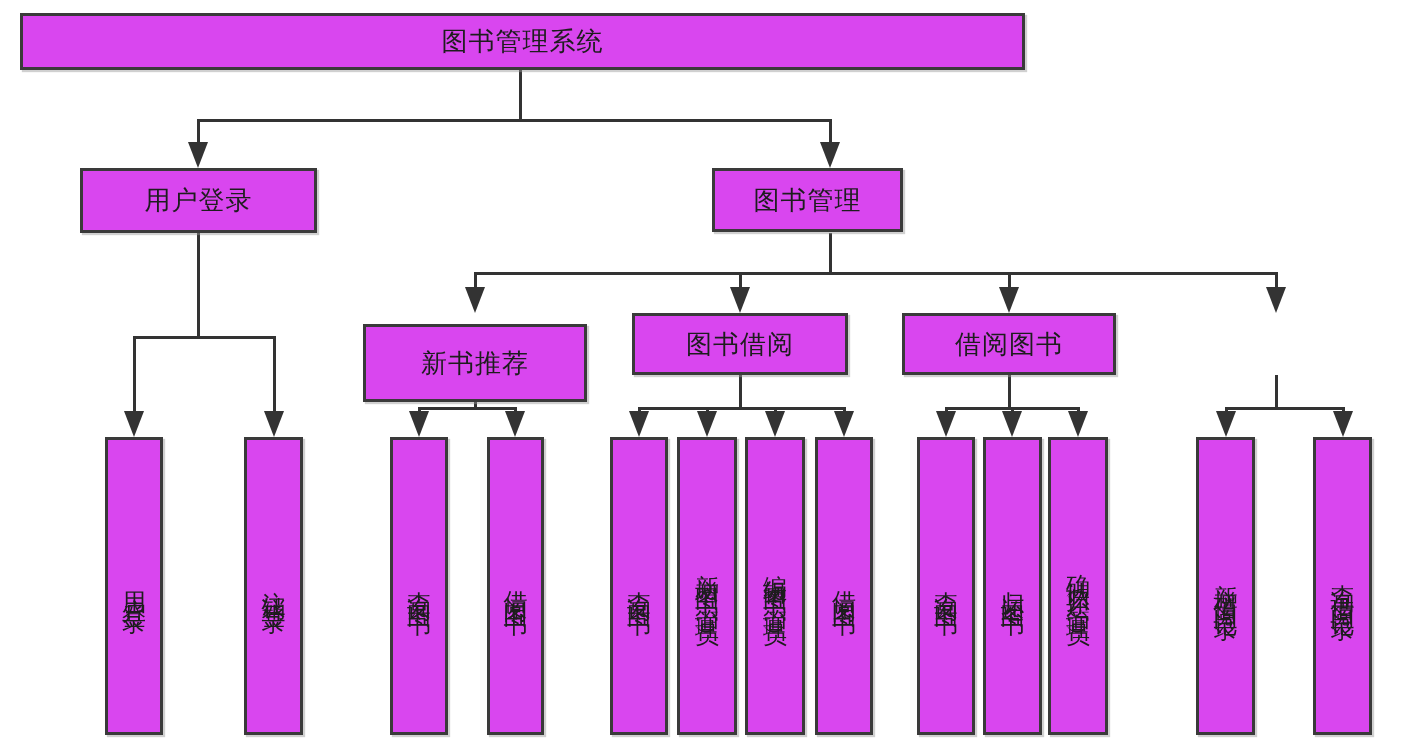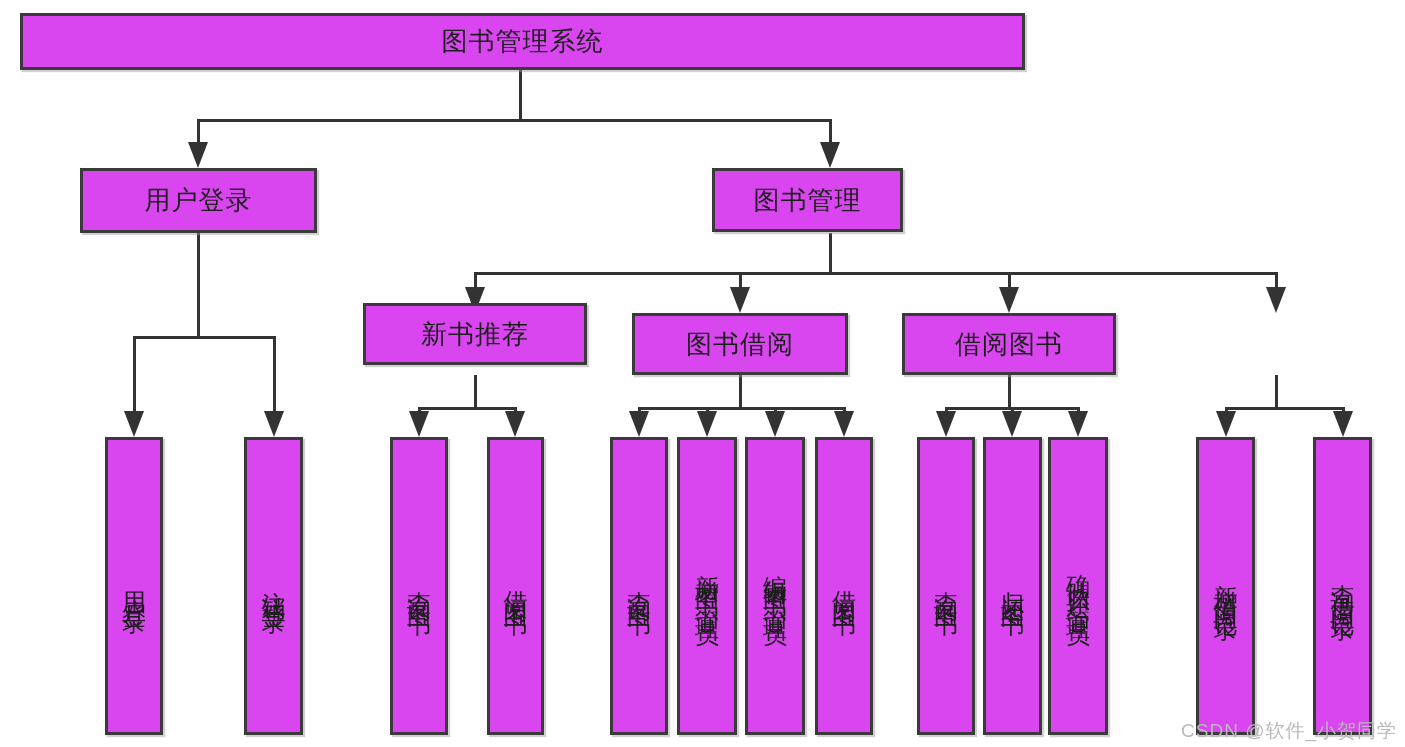--- a/index.html
+++ b/index.html
@@ -117,21 +117,21 @@
     <span>图书管理系统</span>
   </div>
 
   <div class="hbox" style="left:80px;top:168px;width:237px;height:65px">
     <span>用户登录</span>
   </div>
   <div class="hbox" style="left:712px;top:168px;width:191px;height:64px">
     <span>图书管理</span>
   </div>
 
-  <div class="hbox" style="left:363px;top:303px;width:224px;height:62px">
+  <div class="hbox" style="left:363px;top:324px;width:224px;height:78px">
     <span>新书推荐</span>
   </div>
   <div class="hbox" style="left:632px;top:313px;width:216px;height:62px">
     <span>图书借阅</span>
   </div>
   <div class="hbox" style="left:902px;top:313px;width:214px;height:62px">
     <span>借阅图书</span>
   </div>
 
   <div class="vbox" style="left:105px;top:437px;width:58px;height:298px">
@@ -171,14 +171,13 @@
     <span class="vtext">确认归还（管理员）</span>
   </div>
 
   <div class="vbox" style="left:1196px;top:437px;width:59px;height:298px">
     <span class="vtext">新增借阅记录</span>
   </div>
   <div class="vbox" style="left:1313px;top:437px;width:59px;height:298px">
     <span class="vtext">查询借阅记录</span>
   </div>
 
-  <div class="watermark">CSDN @软件_小贺同学</div>
 </div>
 
 </body></html>

